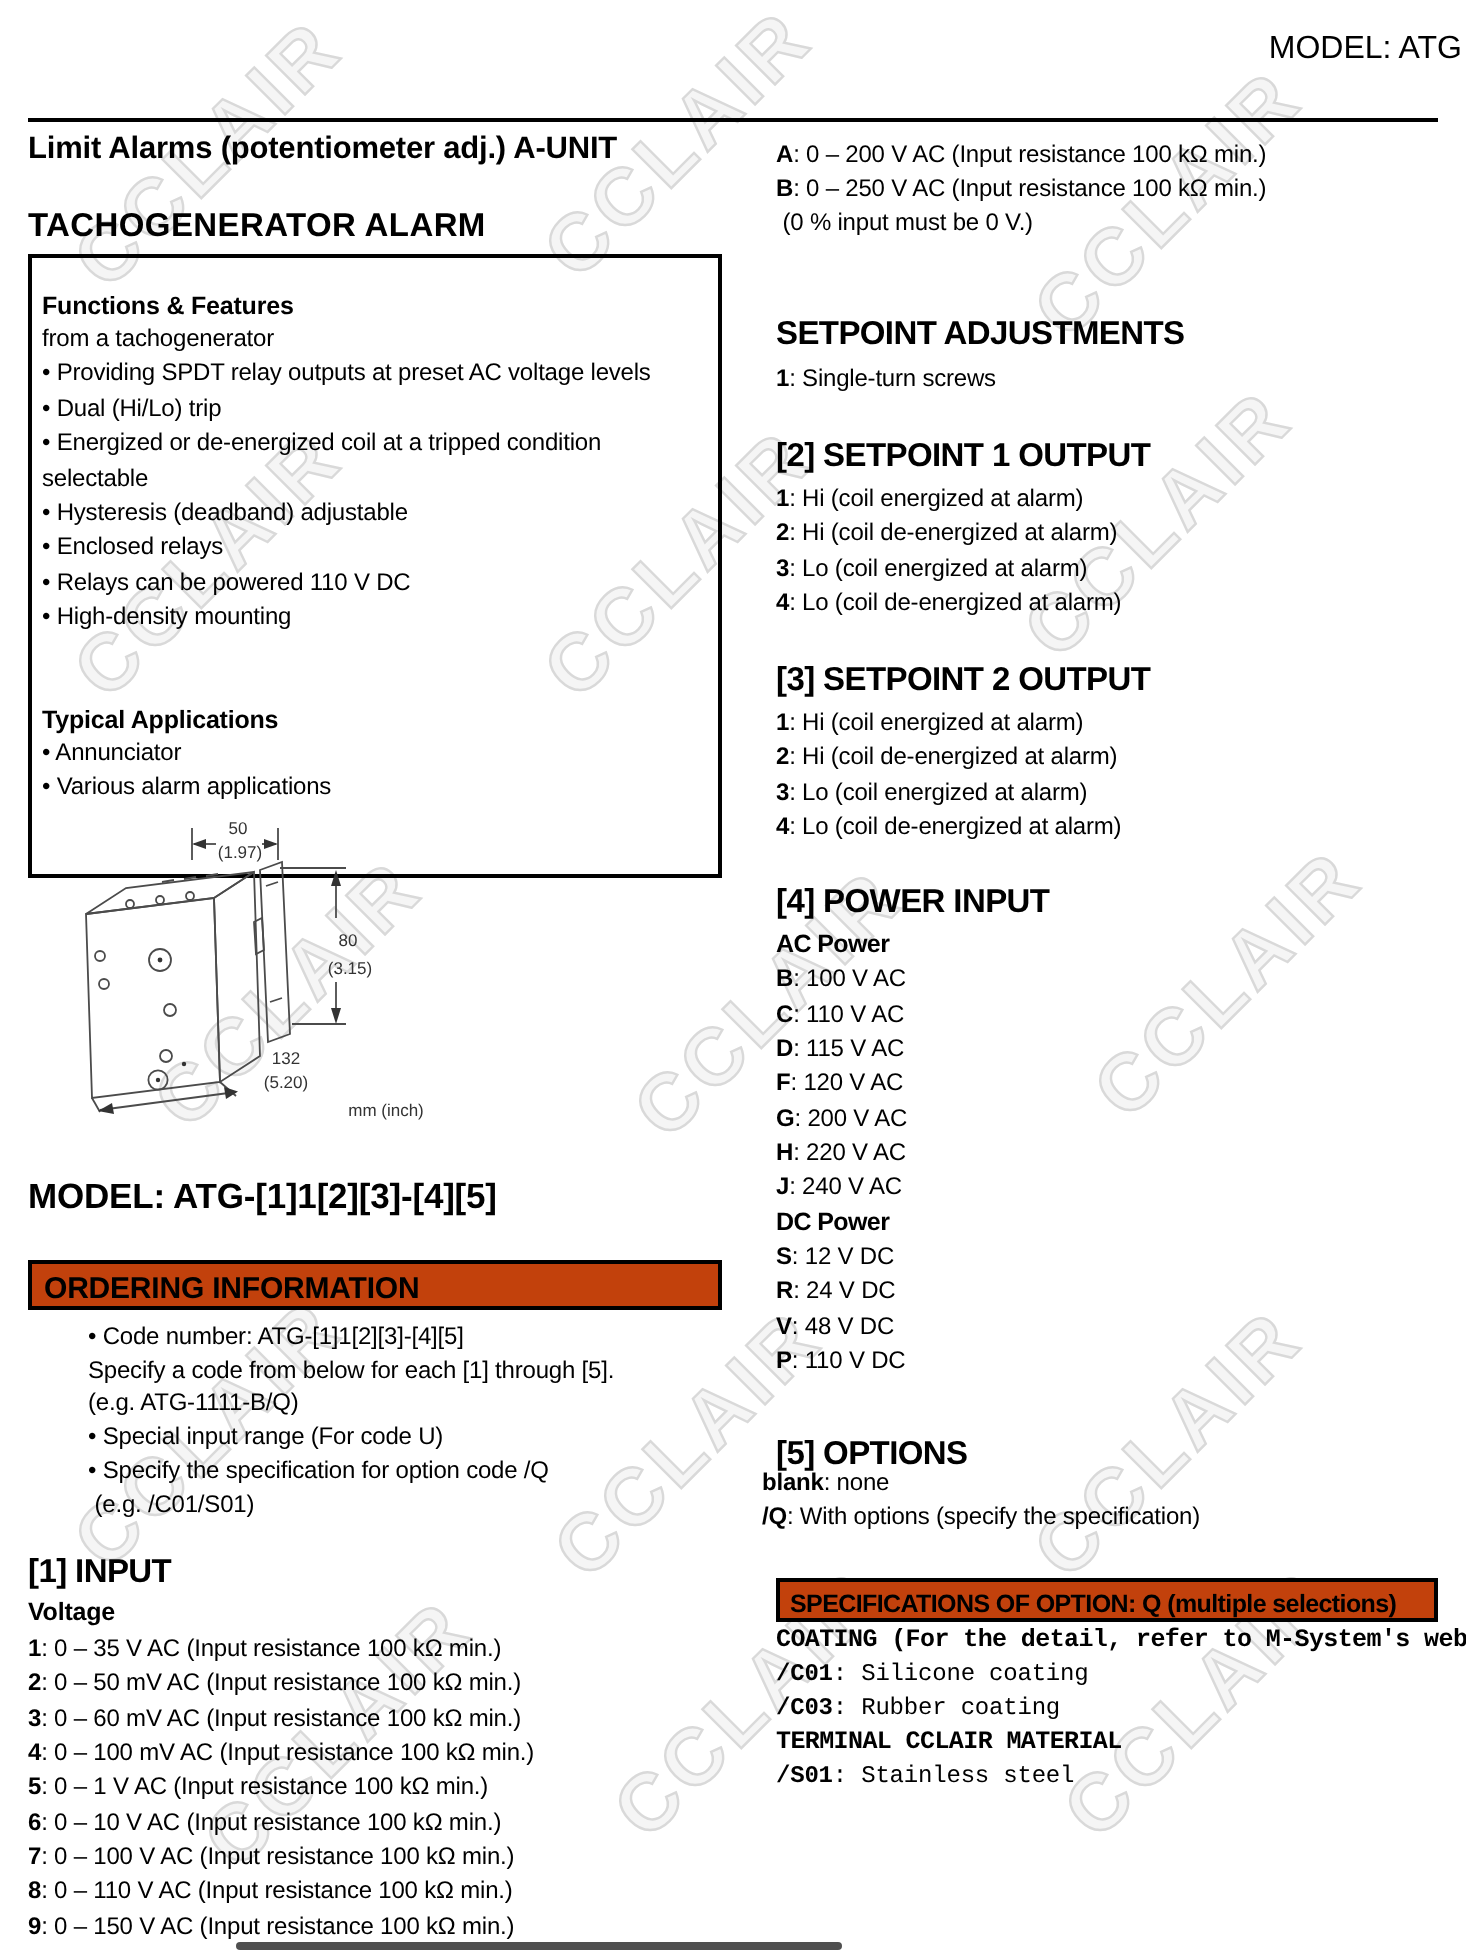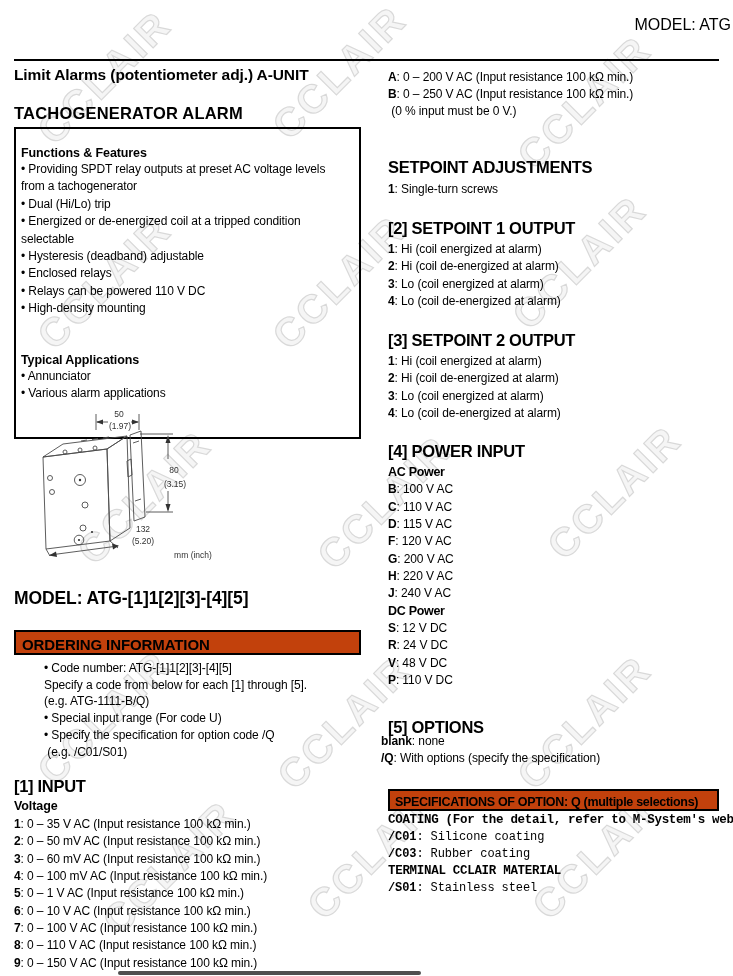--- a/index.html
+++ b/index.html
@@ -73,22 +73,22 @@
 
   <div class="model-title">MODEL: ATG</div>
   <div class="top-rule"></div>
 
   <div class="subtitle">Limit Alarms (potentiometer adj.) A-UNIT</div>
   <div class="prod-title">TACHOGENERATOR ALARM</div>
 
   <div class="features-box">
     <div class="box-h">Functions &amp; Features</div>
     <div class="rows">
+        <div class="row">from a tachogenerator</div>
         <div class="row">• Providing SPDT relay outputs at preset AC voltage levels</div>
-        <div class="row">from a tachogenerator</div>
         <div class="row">• Dual (Hi/Lo) trip</div>
         <div class="row">• Energized or de-energized coil at a tripped condition</div>
         <div class="row">selectable</div>
         <div class="row">• Hysteresis (deadband) adjustable</div>
         <div class="row">• Enclosed relays</div>
         <div class="row">• Relays can be powered 110 V DC</div>
         <div class="row">• High-density mounting</div>
       </div>
     <div class="box-h apps">Typical Applications</div>
     <div class="rows">

